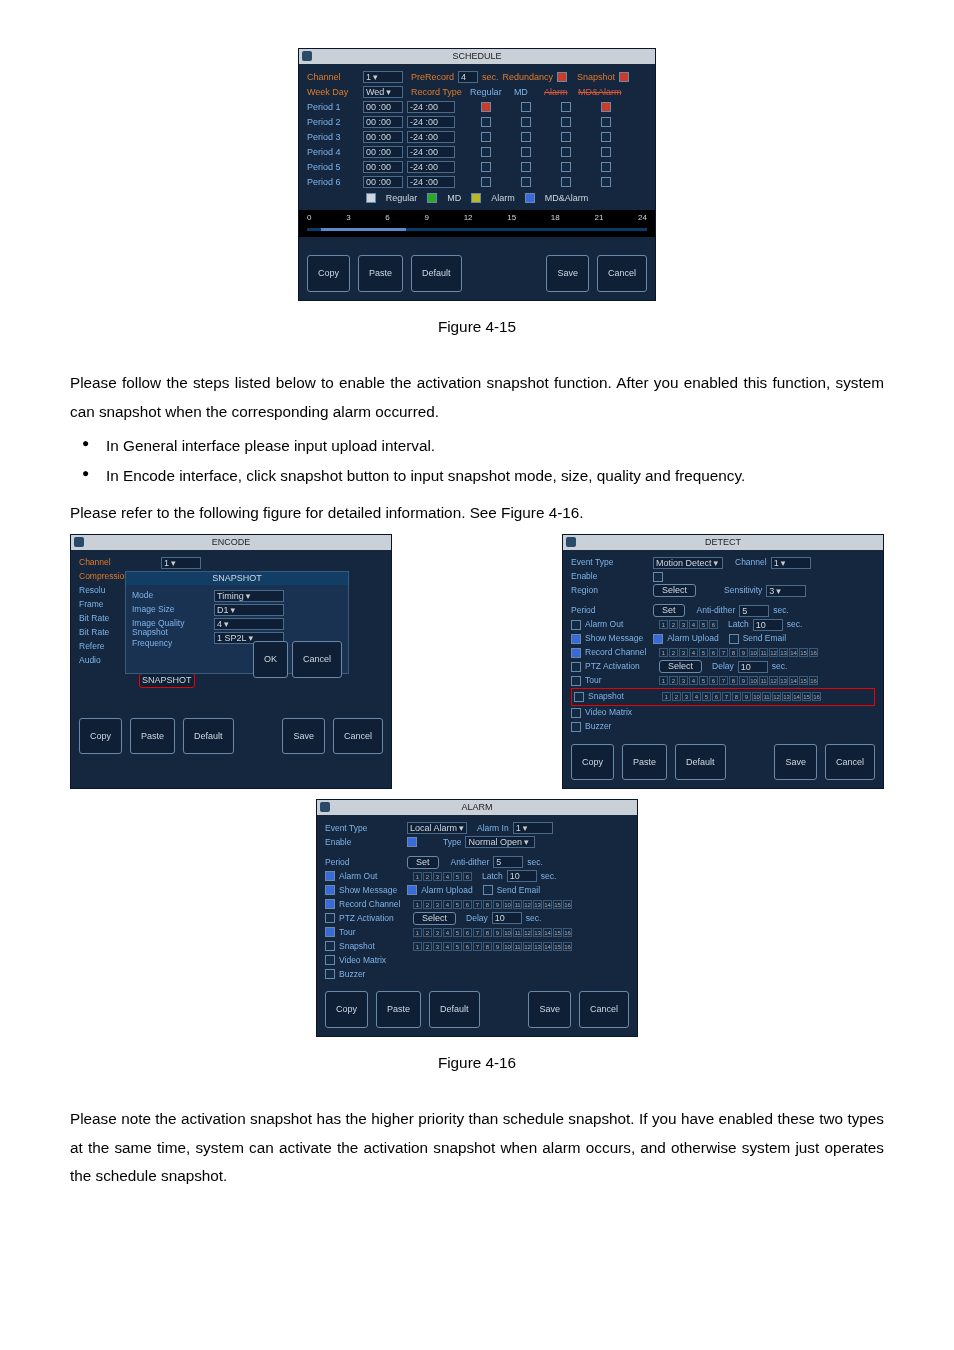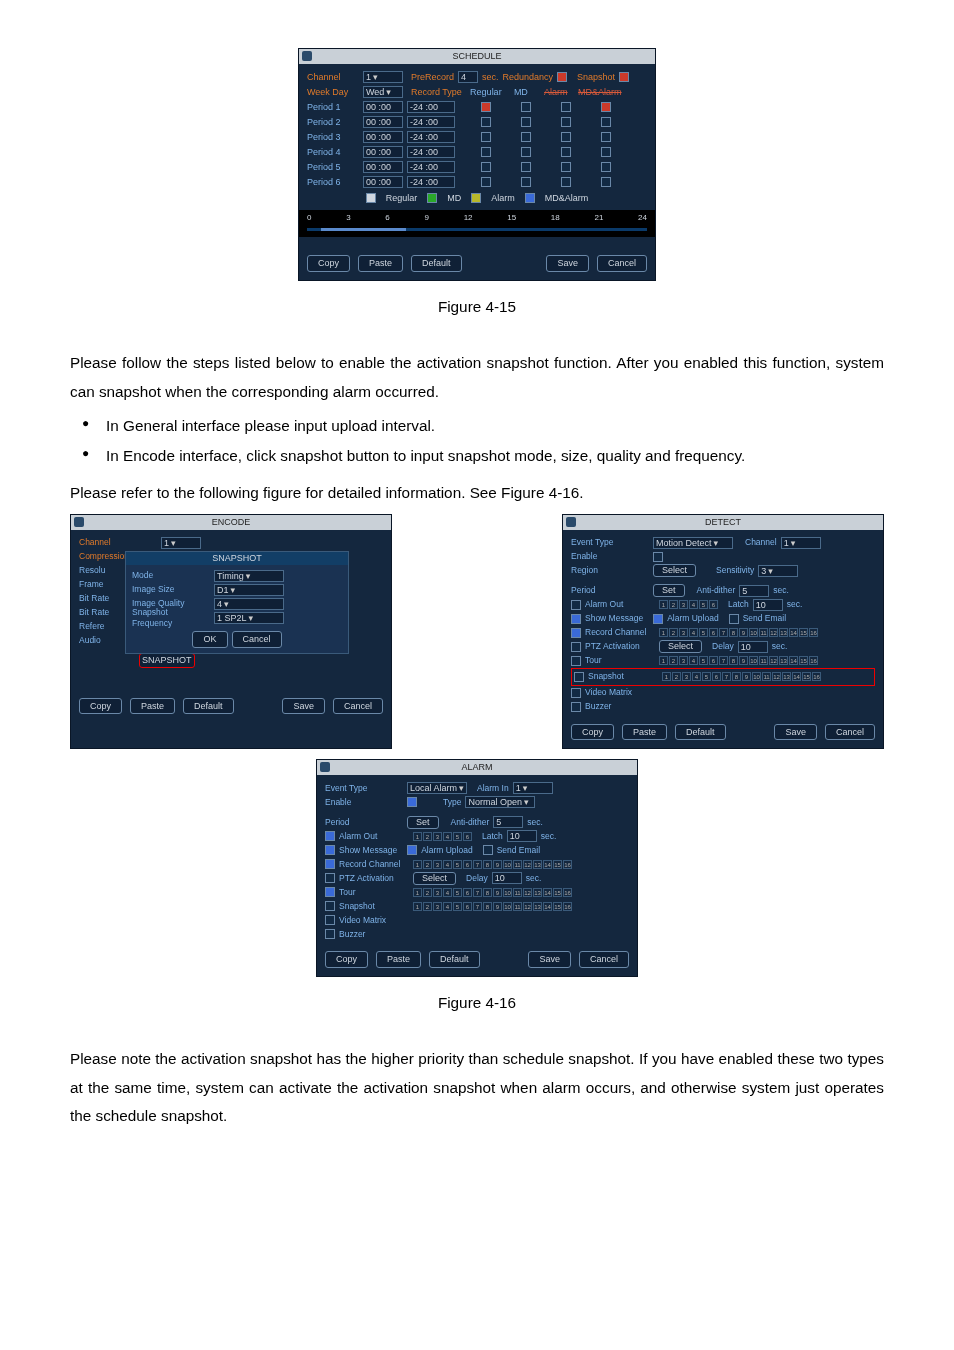--- a/index.html
+++ b/index.html
@@ -108,21 +108,21 @@
   }
   .timeline .bar { height:3px; background:#0a3a6a; margin:6px 0 4px; position:relative;}
   .timeline .bar .fill { position:absolute; left:4%; width:25%; height:100%; background:#5a8acc;}
   .timeline .ticks { display:flex; justify-content:space-between; font-size:8px; color:#cfd6df;}
   .btnrow { display:flex; gap:8px; padding: 10px 8px 8px; align-items:center;}
   .btn {
     border: 1px solid #6a88a8;
     background: #0f2036;
     color: #cfd6df;
     font-size: 9px;
-    padding: 2px 10px;
+    padding: 12px 10px;
     border-radius: 3px;
     cursor: pointer;
   }
   .grid-head { display:flex; gap:3px; margin-left:150px; font-size:9px; color:#7fb3e8; }
   .grid-head span { width:32px; text-align:center;}
   
   .tri-row { display:flex; justify-content:space-between; gap:40px; margin: 4px 0 10px;}
   .encode { width: 320px; }
   .detect, .alarm { width: 320px; }
   .mini-body { padding:6px 8px 8px; }
@@ -348,53 +348,53 @@
             <span class="inp sel dd" style="width:70px">D1</span>
           </div>
         <div class="mrow">
             <span class="ml">Image Quality</span>
             <span class="inp sel dd" style="width:70px">4</span>
           </div>
         <div class="mrow">
             <span class="ml">Snapshot Frequency</span>
             <span class="inp sel dd" style="width:70px">1 SP2L</span>
           </div>
-        <div class="mrow" style="justify-content:center;margin-top:8px">
+        <div class="mrow" style="justify-content:flex-end;margin-top:8px">
           <span class="btn">OK</span>
           <span class="btn">Cancel</span>
         </div>
       </div>
     </div>
     <div class="btnrow" style="padding-top:4px">
       <span class="btn">Copy</span>
       <span class="btn">Paste</span>
       <span class="btn">Default</span>
       <span class="spacer"></span>
       <span class="btn">Save</span>
       <span class="btn">Cancel</span>
     </div>
   </div>
 
   <div class="dlg detect">
     <div class="titlebar"><span class="ticon"></span><span>DETECT</span></div>
     <div class="mini-body">
       <div class="mrow">
           <span class="ml">Event Type</span>
-          <span class="inp sel dd" style="width:80px">Motion Detect</span>
+          <span class="inp sel dd" style="width:70px">Motion Detect</span>
           <span style="margin-left:8px">Channel</span>
           <span class="inp sel dd" style="width:40px">1</span>
         </div>
       <div class="mrow">
           <span class="ml">Enable</span>
           <span class="cb"></span>
         </div>
       <div class="mrow">
           <span class="ml">Region</span>
           <span class="btn" style="padding:0 8px">Select</span>
-          <span style="margin-left:16px">Sensitivity</span>
+          <span style="margin-left:24px">Sensitivity</span>
           <span class="inp sel dd" style="width:40px">3</span>
         </div>
       <div class="mrow" style="margin-top:6px">
           <span class="ml">Period</span>
           <span class="btn" style="padding:0 8px">Set</span>
           <span style="margin-left:8px">Anti-dither</span>
           <span class="inp" style="width:30px">5</span>
           <span>sec.</span>
         </div>
       <div class="mrow">

